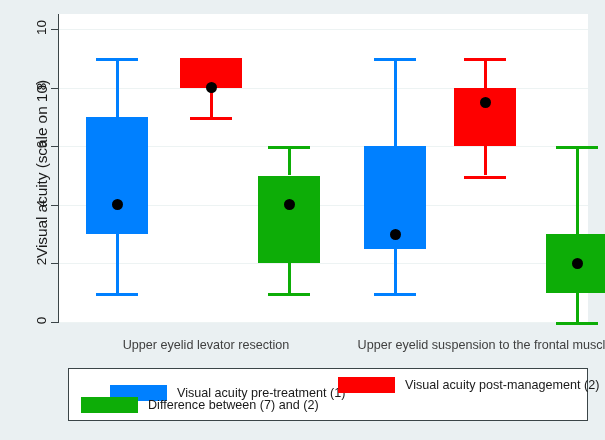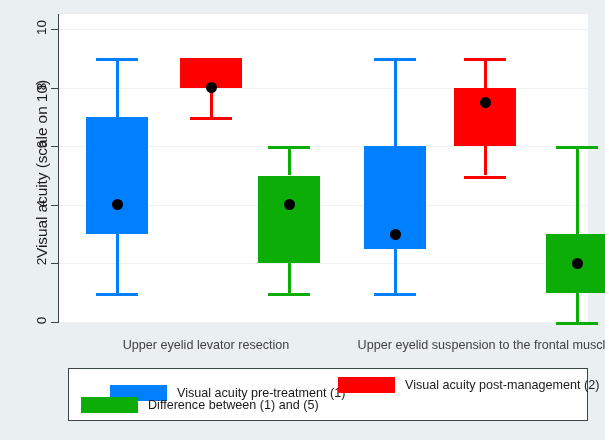--- a/index.html
+++ b/index.html
@@ -214,18 +214,18 @@
         <div class="legend-entry" style="left: 12px; top: 16px; margin-left: 29px;">
           <div class="legend-swatch" style="background: rgb(0, 128, 255);"></div>
           <div class="legend-text">Visual acuity pre-treatment (1)</div>
         </div>
         <div class="legend-entry" style="left: 269px; top: 8px; text-align: center;">
           <div class="legend-swatch" style="background: rgb(254, 0, 0);"></div>
           <div class="legend-text">Visual acuity post-management (2)</div>
         </div>
         <div class="legend-entry" style="left: 12px; top: 28px;">
           <div class="legend-swatch" style="background: rgb(13, 173, 7);"></div>
-          <div class="legend-text">Difference between (1) and (5)</div>
+          <div class="legend-text">Difference between (7) and (2)</div>
         </div>
       </div>
   </div>
 
 </div>
 
 </body></html>

